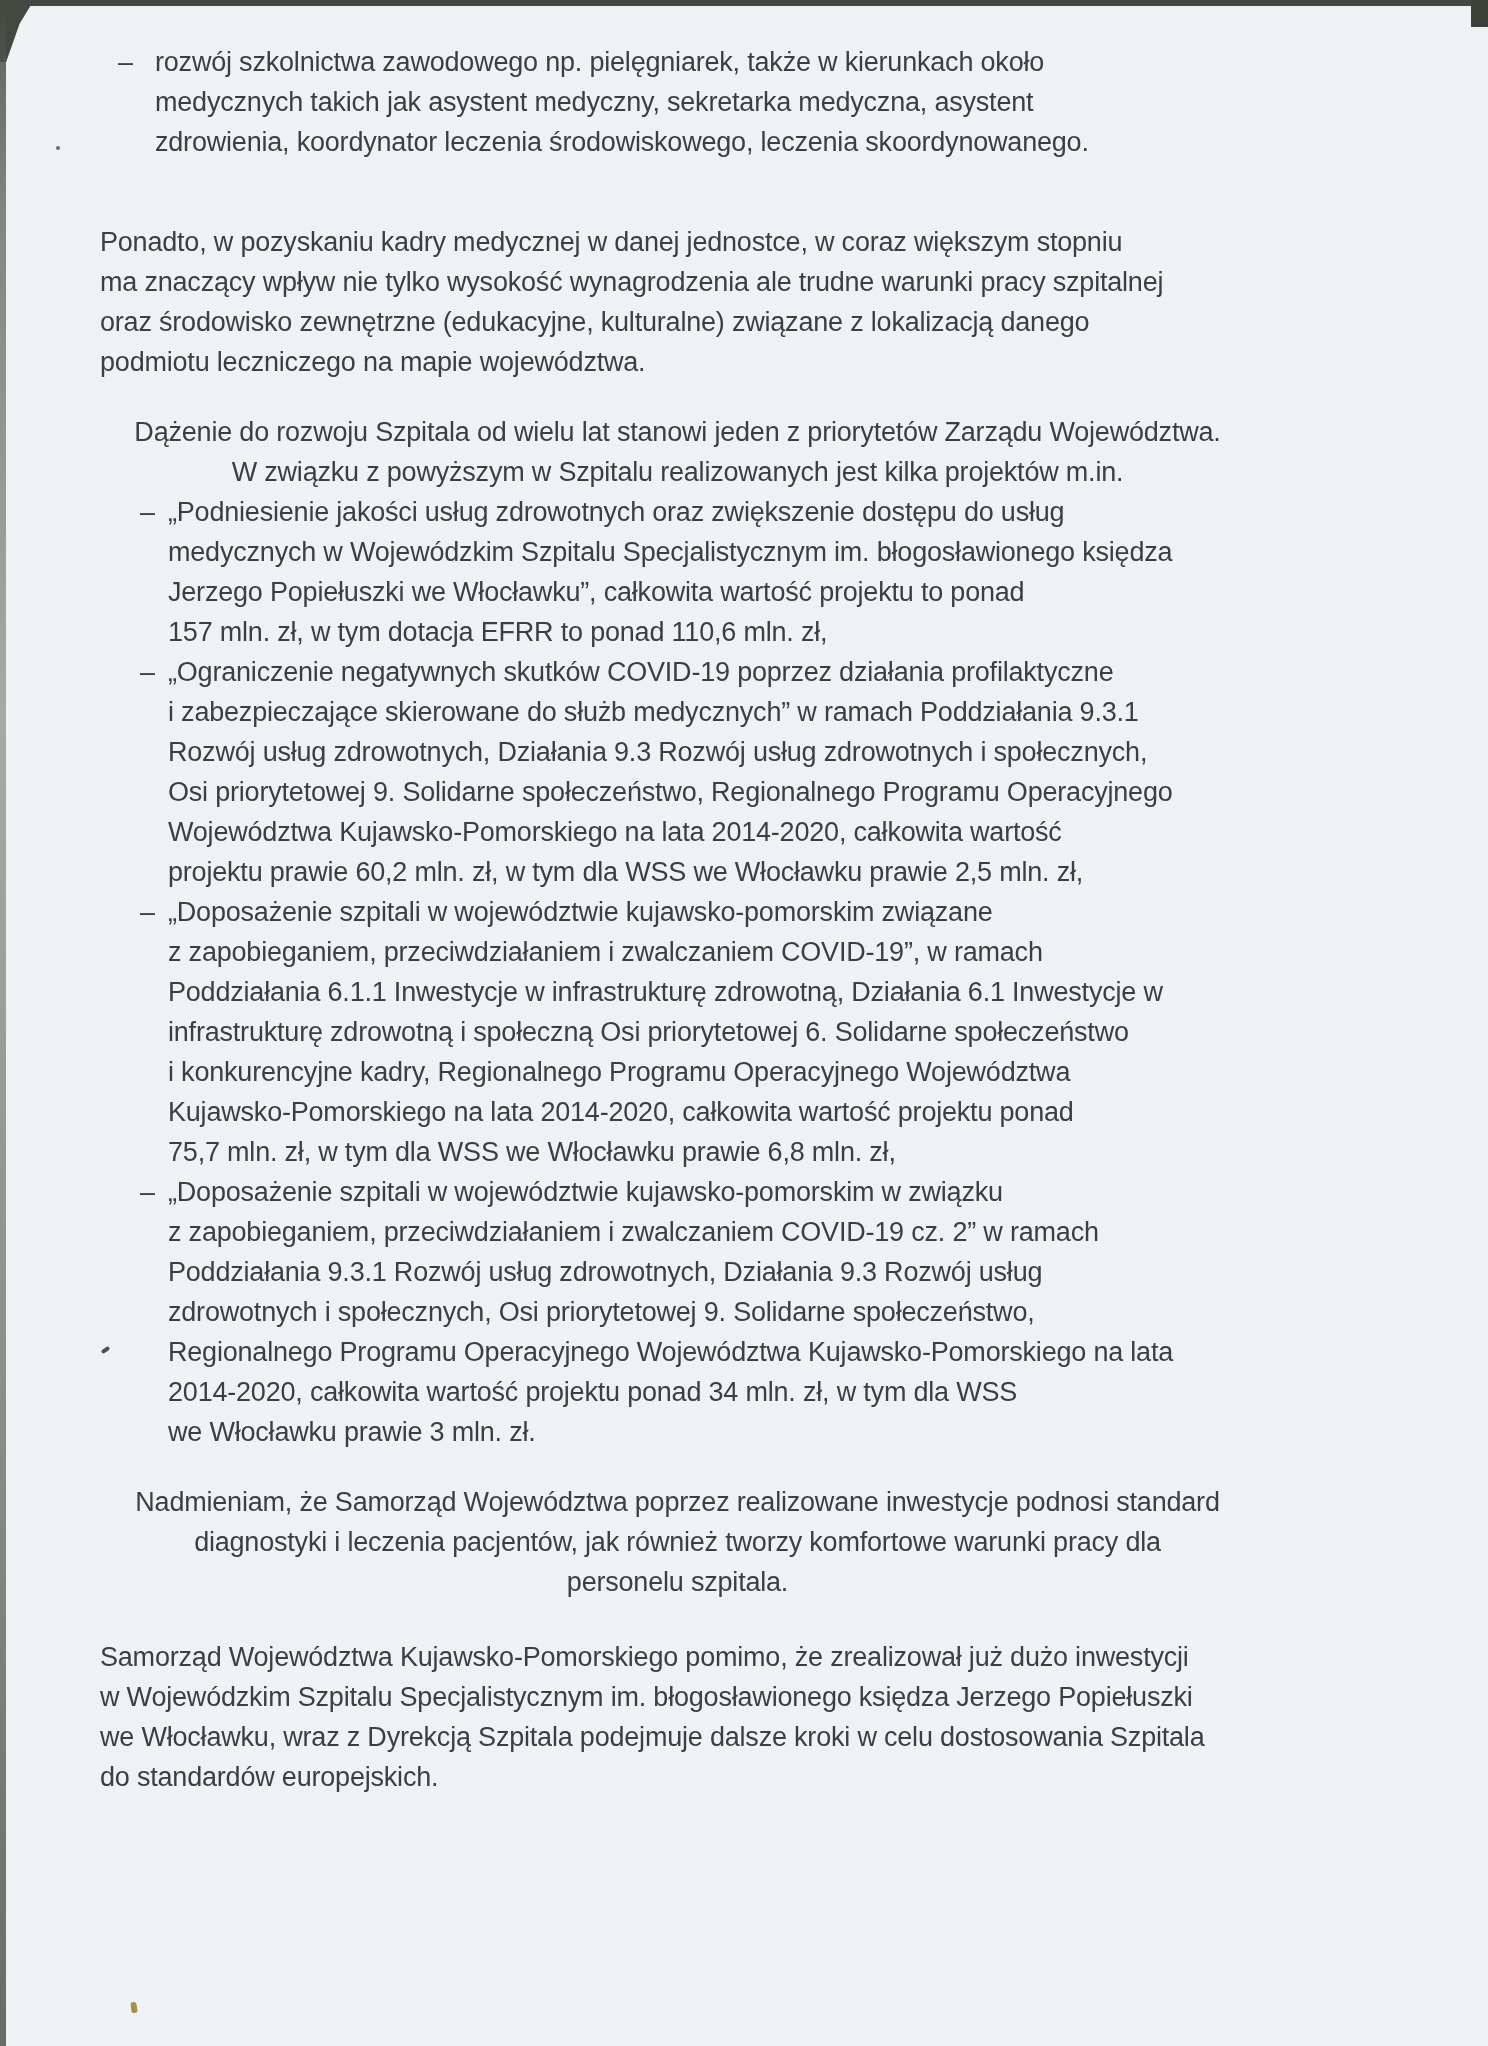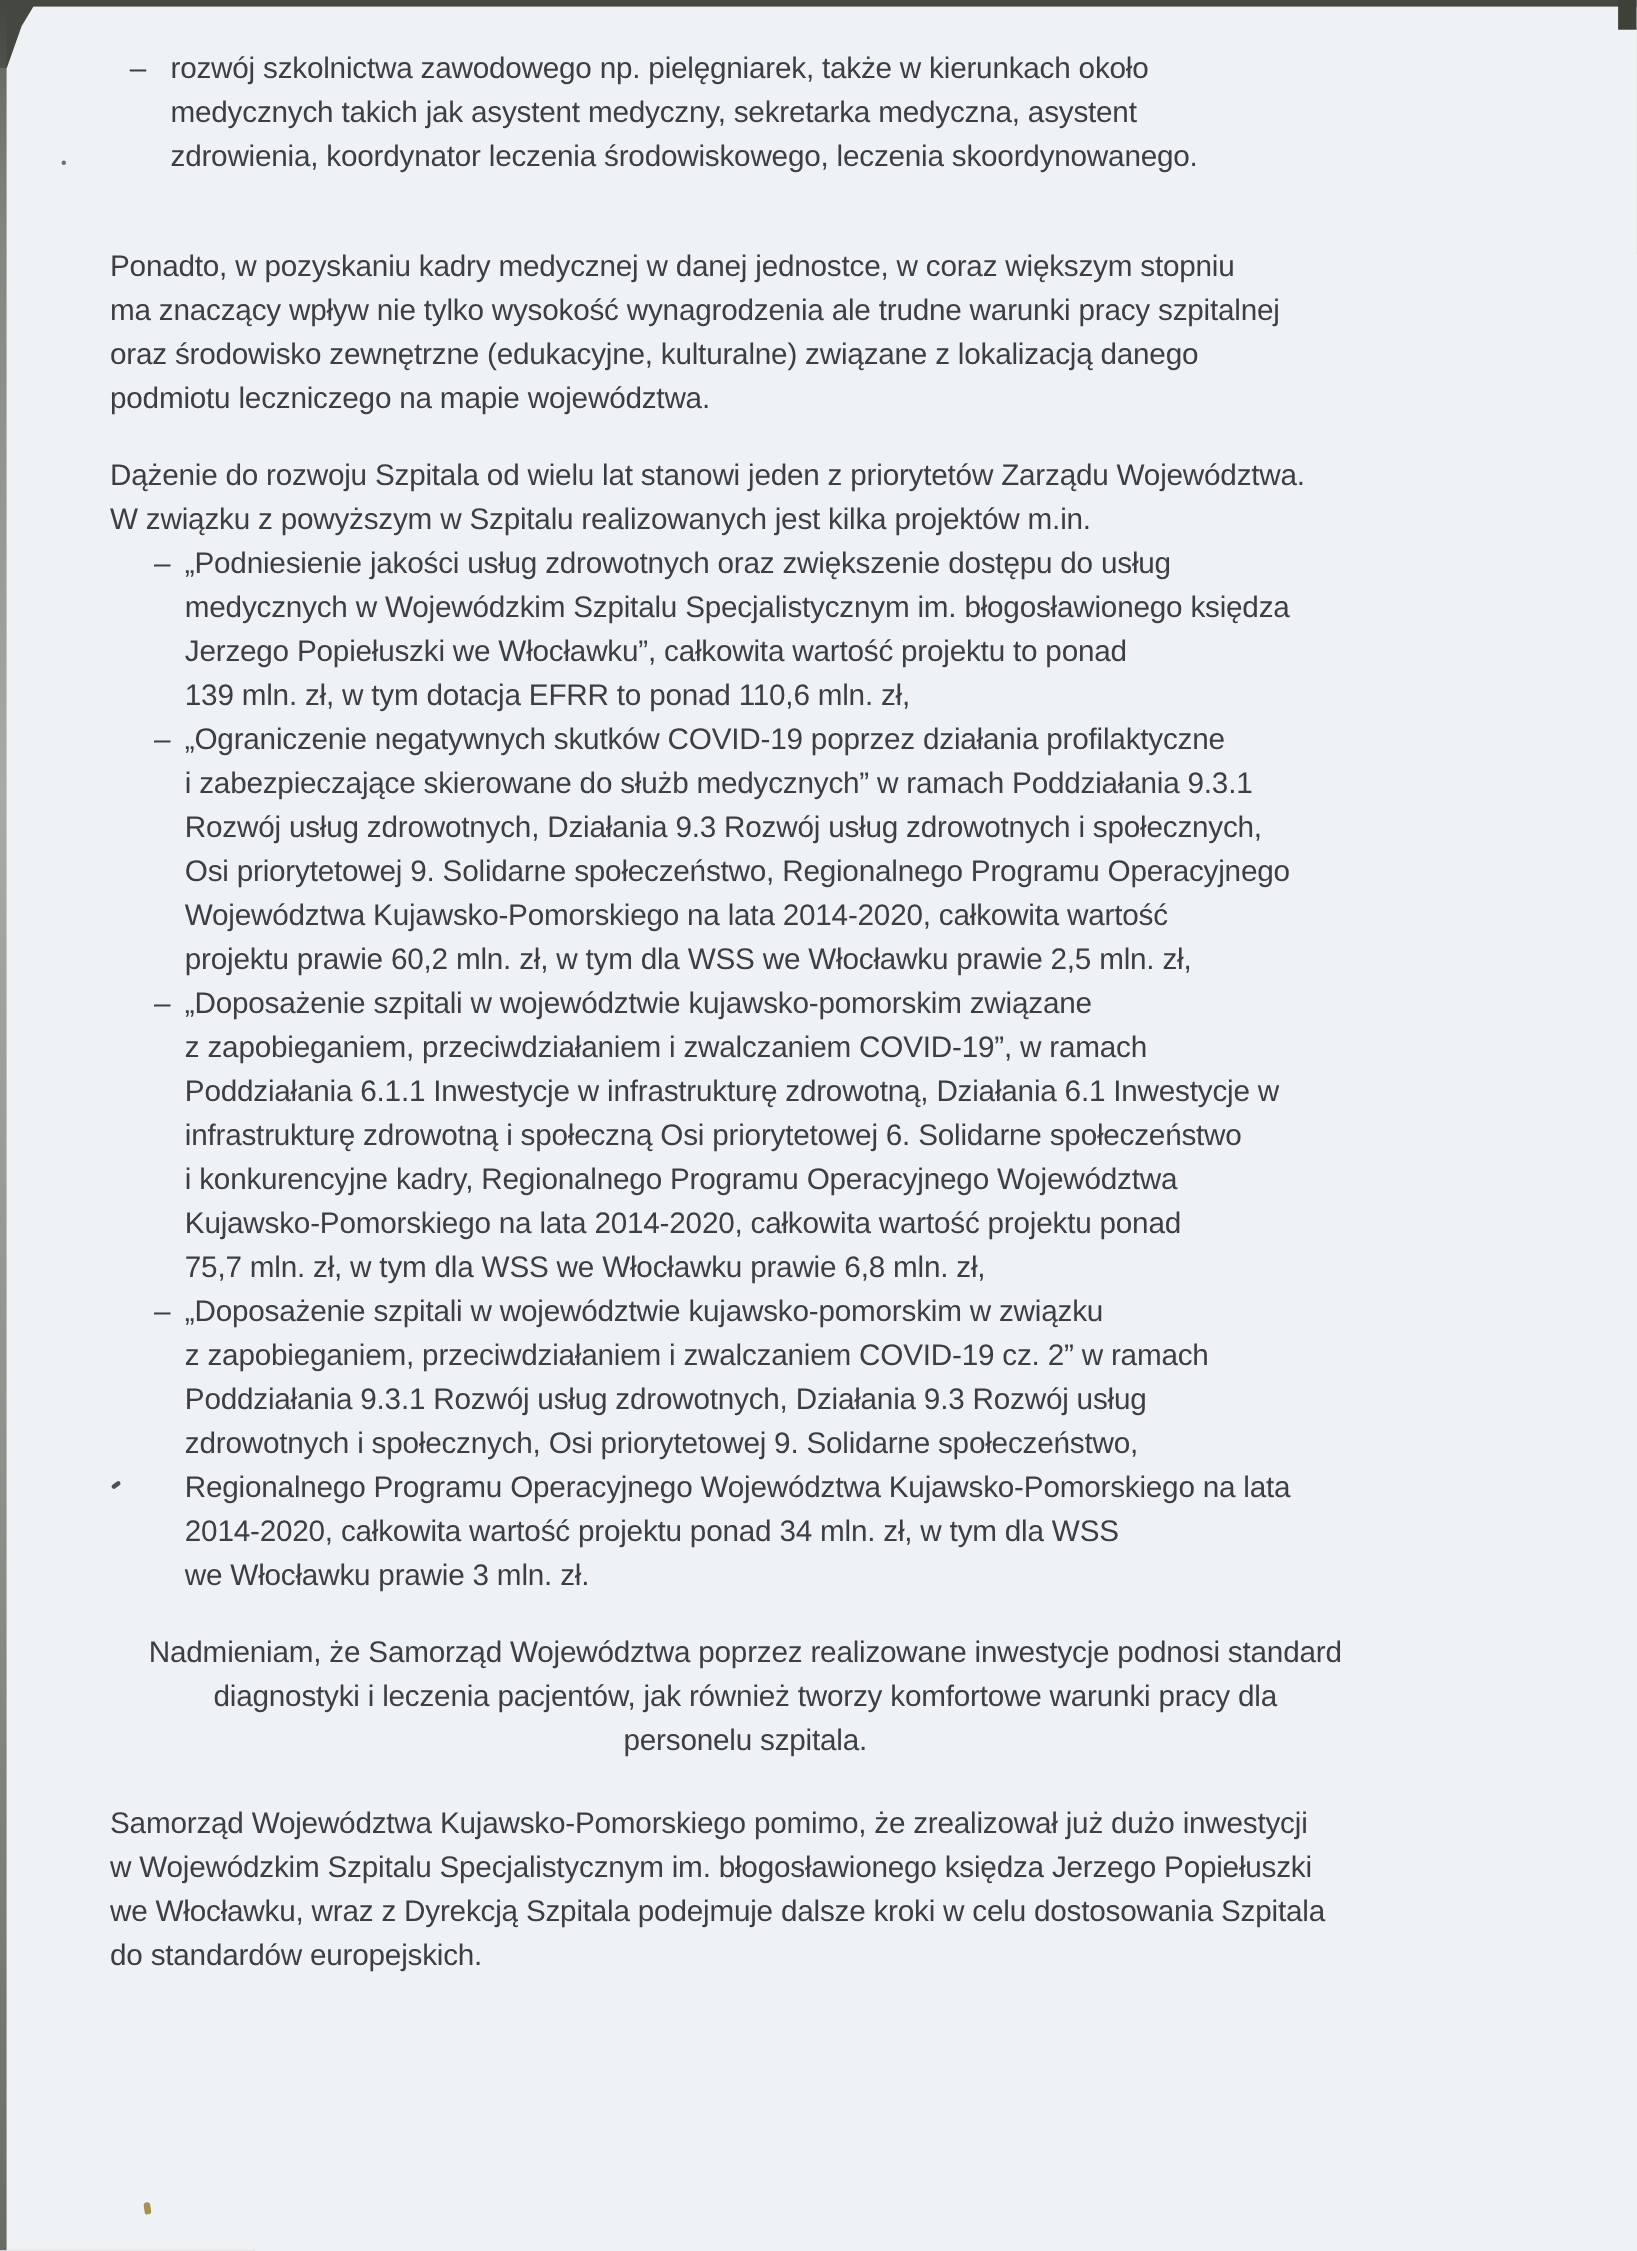--- a/index.html
+++ b/index.html
@@ -64,21 +64,21 @@
     letter-spacing: -0.2px;
   }
   .para { margin: 0; white-space: pre-line; }
   .bullet-row { display: flex; align-items: flex-start; }
   .bullet-row .marker { flex: 0 0 auto; white-space: pre; }
   .intro-bullet { margin-left: 18px; }
   .intro-bullet .marker { width: 37px; }
   .project-bullet { margin-left: 40px; }
   .project-bullet .marker { width: 28px; }
   .p-ponadto   { margin-top: 60px; }
-  .p-dazenie   { margin-top: 30px; }
+  .p-dazenie   { margin-top: 30px; text-align: center; }
   .projects-list { margin-top: 0; }
   .p-nadmieniam { margin-top: 30px; text-align: center; }
   .p-samorzad  { margin-top: 35px; }
 </style>
 </head>
 <body>
 
 <div class="page">
 
   <div class="edge-top"></div>
@@ -106,21 +106,21 @@
     <p class="para p-dazenie">Dążenie do rozwoju Szpitala od wielu lat stanowi jeden z priorytetów Zarządu Województwa.
 W związku z powyższym w Szpitalu realizowanych jest kilka projektów m.in.</p>
 
     <div class="projects-list">
 
       <div class="bullet-row project-bullet">
         <span class="marker">–</span>
         <p class="para">„Podniesienie jakości usług zdrowotnych oraz zwiększenie dostępu do usług
 medycznych w Wojewódzkim Szpitalu Specjalistycznym im. błogosławionego księdza
 Jerzego Popiełuszki we Włocławku”, całkowita wartość projektu to ponad
-139 mln. zł, w tym dotacja EFRR to ponad 110,6 mln. zł,</p>
+157 mln. zł, w tym dotacja EFRR to ponad 110,6 mln. zł,</p>
       </div>
 
       <div class="bullet-row project-bullet">
         <span class="marker">–</span>
         <p class="para">„Ograniczenie negatywnych skutków COVID-19 poprzez działania profilaktyczne
 i zabezpieczające skierowane do służb medycznych” w ramach Poddziałania 9.3.1
 Rozwój usług zdrowotnych, Działania 9.3 Rozwój usług zdrowotnych i społecznych,
 Osi priorytetowej 9. Solidarne społeczeństwo, Regionalnego Programu Operacyjnego
 Województwa Kujawsko-Pomorskiego na lata 2014-2020, całkowita wartość
 projektu prawie 60,2 mln. zł, w tym dla WSS we Włocławku prawie 2,5 mln. zł,</p>

